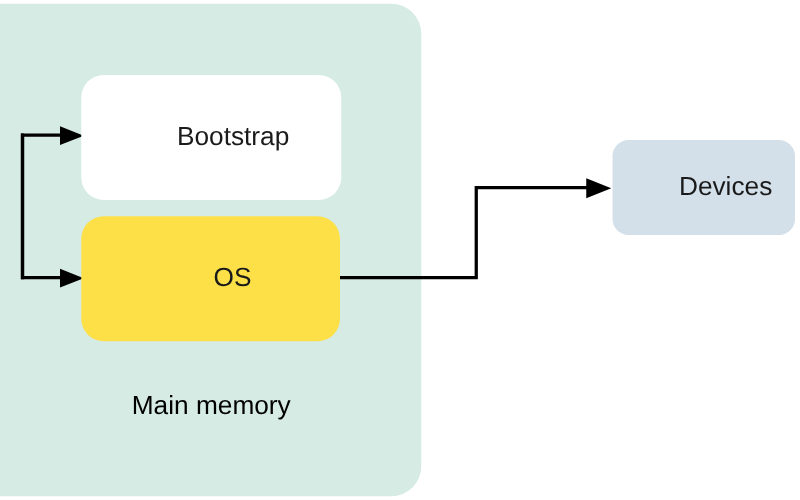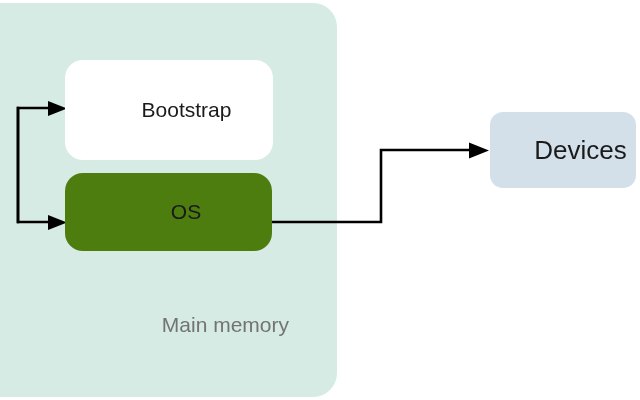--- a/index.html
+++ b/index.html
@@ -53,45 +53,45 @@
     height: 100px;
     background: #ffffff;
     border-radius: 18px;
   }
   .node-bootstrap .node-label { font-size: 21px; }
 
   .node-os {
     left: 65px;
     top: 173px;
     width: 207px;
-    height: 78px;
-    background: #4d7c0f;
+    height: 100px;
+    background: #fde047;
     border-radius: 18px;
   }
   .node-os .node-label { font-size: 21px; }
 
   .node-devices {
     left: 490px;
     top: 112px;
     width: 146px;
     height: 76px;
     background: #d3e0e9;
     border-radius: 13px;
   }
-  .node-devices .node-label { font-size: 26px; }
+  .node-devices .node-label { font-size: 21px; }
 
   
   .region-caption {
     position: absolute;
     left: 49px;
     top: 313px;
     width: 240px;
-    text-align: right;
+    text-align: center;
     font-size: 21px;
-    color: #737373;
+    color: #000000;
     white-space: nowrap;
   }
 
   
   .edges {
     position: absolute;
     left: 0;
     top: 0;
     width: 640px;
     height: 400px;

